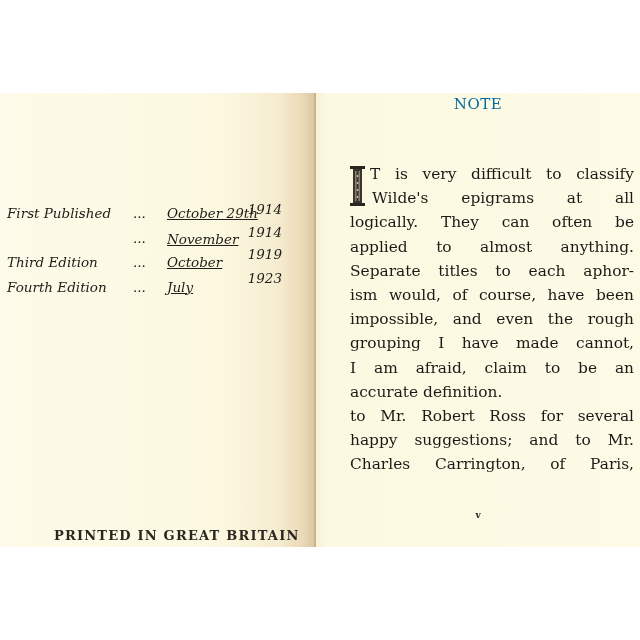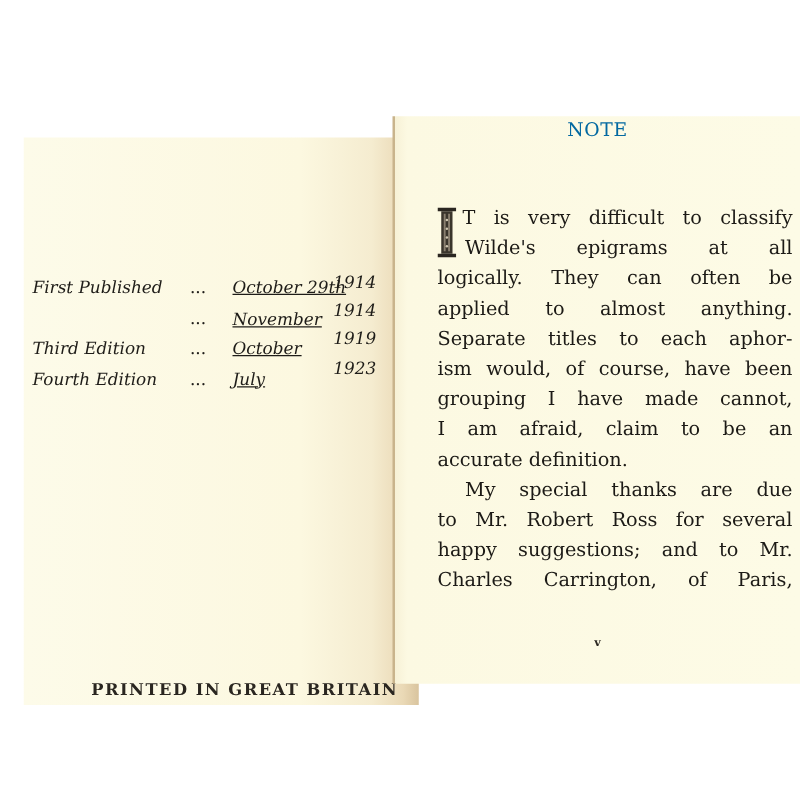--- a/index.html
+++ b/index.html
@@ -18,25 +18,24 @@
     .spread {
       position: absolute;
       left: 0;
       top: 93px;
       width: 640px;
       height: 454px;
     }
     .page-left {
       position: absolute;
       left: 0;
-      top: 17px;
+      top: 0;
       width: 316px;
       height: 454px;
       background: linear-gradient(to right, #fdfbe9 0%, #fcf8e0 70%, #f5ecd0 88%, #ead9b6 96%, #d9c49e 100%);
-      margin-left: 19px;
     }
     .page-right {
       position: absolute;
       left: 316px;
       top: 0;
       width: 324px;
       height: 454px;
       background: linear-gradient(to right, #f7f1d6 0%, #fcf9e2 3%, #fdfbe6 100%);
     }
     .gutter-line {
@@ -208,23 +207,23 @@
         <circle cx="7.5" cy="24" r="1" fill="#cfc6b0"></circle>
         <circle cx="7.5" cy="31" r="1" fill="#cfc6b0"></circle>
       </svg>
     </span>
     <span class="note-line first-line-rest">T is very difficult to classify</span>
     <span class="note-line indent-drop">Wilde's epigrams at all</span>
     <span class="note-line">logically. They can often be</span>
     <span class="note-line">applied to almost anything.</span>
     <span class="note-line">Separate titles to each aphor-</span>
     <span class="note-line">ism would, of course, have been</span>
+    <span class="note-line">impossible, and even the rough</span>
     <span class="note-line">grouping I have made cannot,</span>
     <span class="note-line">I am afraid, claim to be an</span>
     <span class="note-line last">accurate definition.</span>
-    <span class="note-line indent-para">My special thanks are due</span>
     <span class="note-line">to Mr. Robert Ross for several</span>
     <span class="note-line">happy suggestions; and to Mr.</span>
     <span class="note-line">Charles Carrington, of Paris,</span>
   </div>
 
   <div class="folio">v</div>
 </div>
 
 </body></html>

